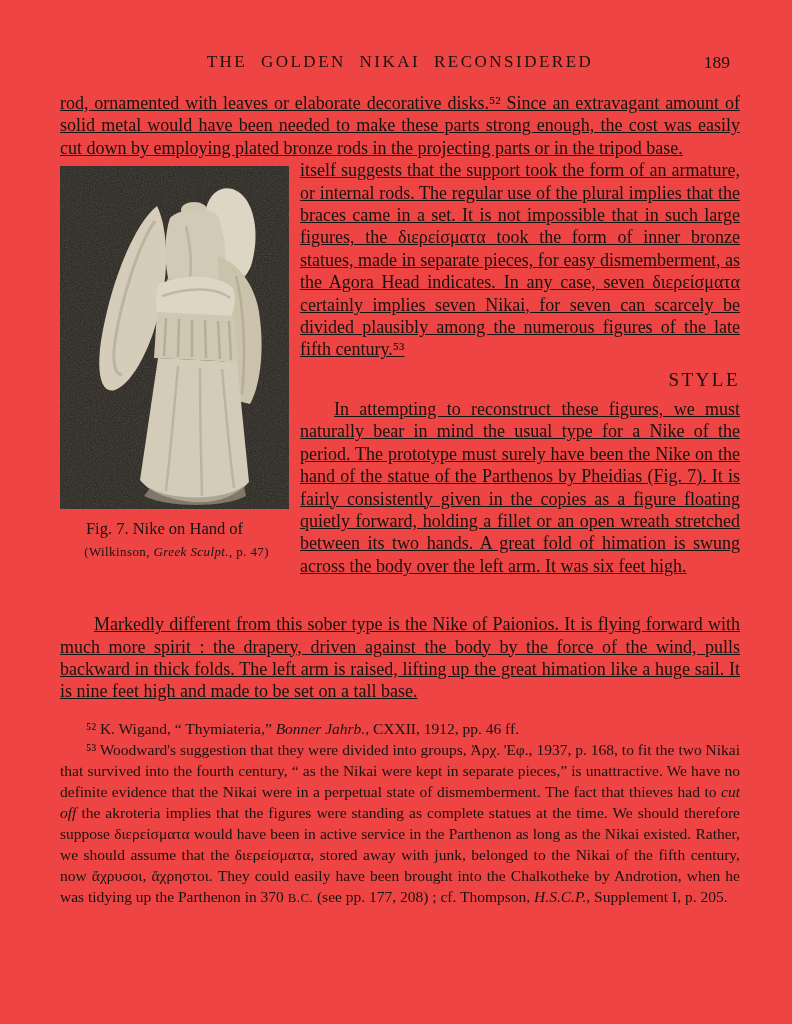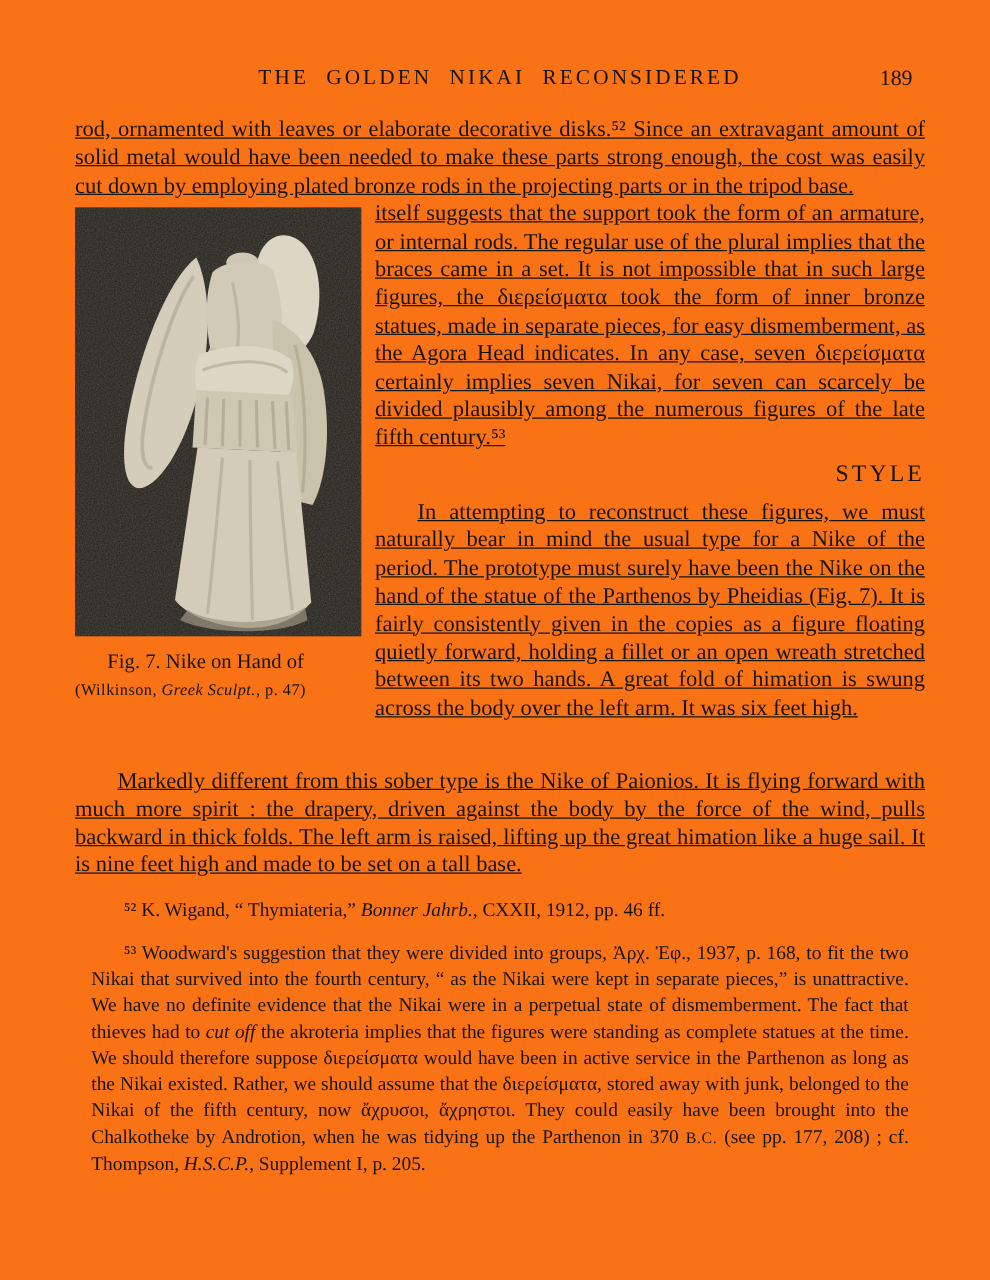--- a/index.html
+++ b/index.html
@@ -1,21 +1,21 @@
 <!DOCTYPE html>
 <html><head>
 <meta charset="utf-8">
 <style>
   html, body { margin: 0; padding: 0; background: #e9e7e1; }
   .page {
     position: relative;
     width: 792px;
     height: 1024px;
     margin: 0 auto;
-    background: #f97316;
+    background: #ef4444;
     color: #17140f;
     font-family: "Liberation Serif", "DejaVu Serif", serif;
     box-sizing: border-box;
     padding: 52px 52px 0 60px;
     overflow: hidden;
   }
   
   .running-head {
     position: relative;
     height: 24px;
@@ -62,21 +62,21 @@
     height: 343px;
     background: #221f1a;
   }
   .caption {
     text-align: center;
     font-size: 16.5px;
     line-height: 21px;
     margin-top: 9px;
   }
   .caption-source {
-    text-align: left;
+    text-align: right;
     font-size: 13px;
     line-height: 16px;
     margin-top: 5px;
     letter-spacing: 0.4px;
   }
   .right-col { margin-left: 240px; }
   .style-heading {
     text-align: right;
     font-size: 19px;
     letter-spacing: 2.5px;
@@ -84,21 +84,21 @@
     font-weight: normal;
   }
   .after-columns { margin-top: 2px; }
   
   .footnotes {
     margin-top: 15px;
     font-size: 15.5px;
     line-height: 21px;
     text-align: justify;
   }
-  .footnotes p { margin: 13px; text-indent: 26px; }
+  .footnotes p { margin: 0; text-indent: 26px; }
   .it { font-style: italic; }
   .sc { font-size: 0.82em; letter-spacing: 0.5px; }
 </style>
 </head>
 <body>
 
 <div class="page">
 
   <div class="running-head">
     <div class="running-title">THE GOLDEN NIKAI RECONSIDERED</div>

